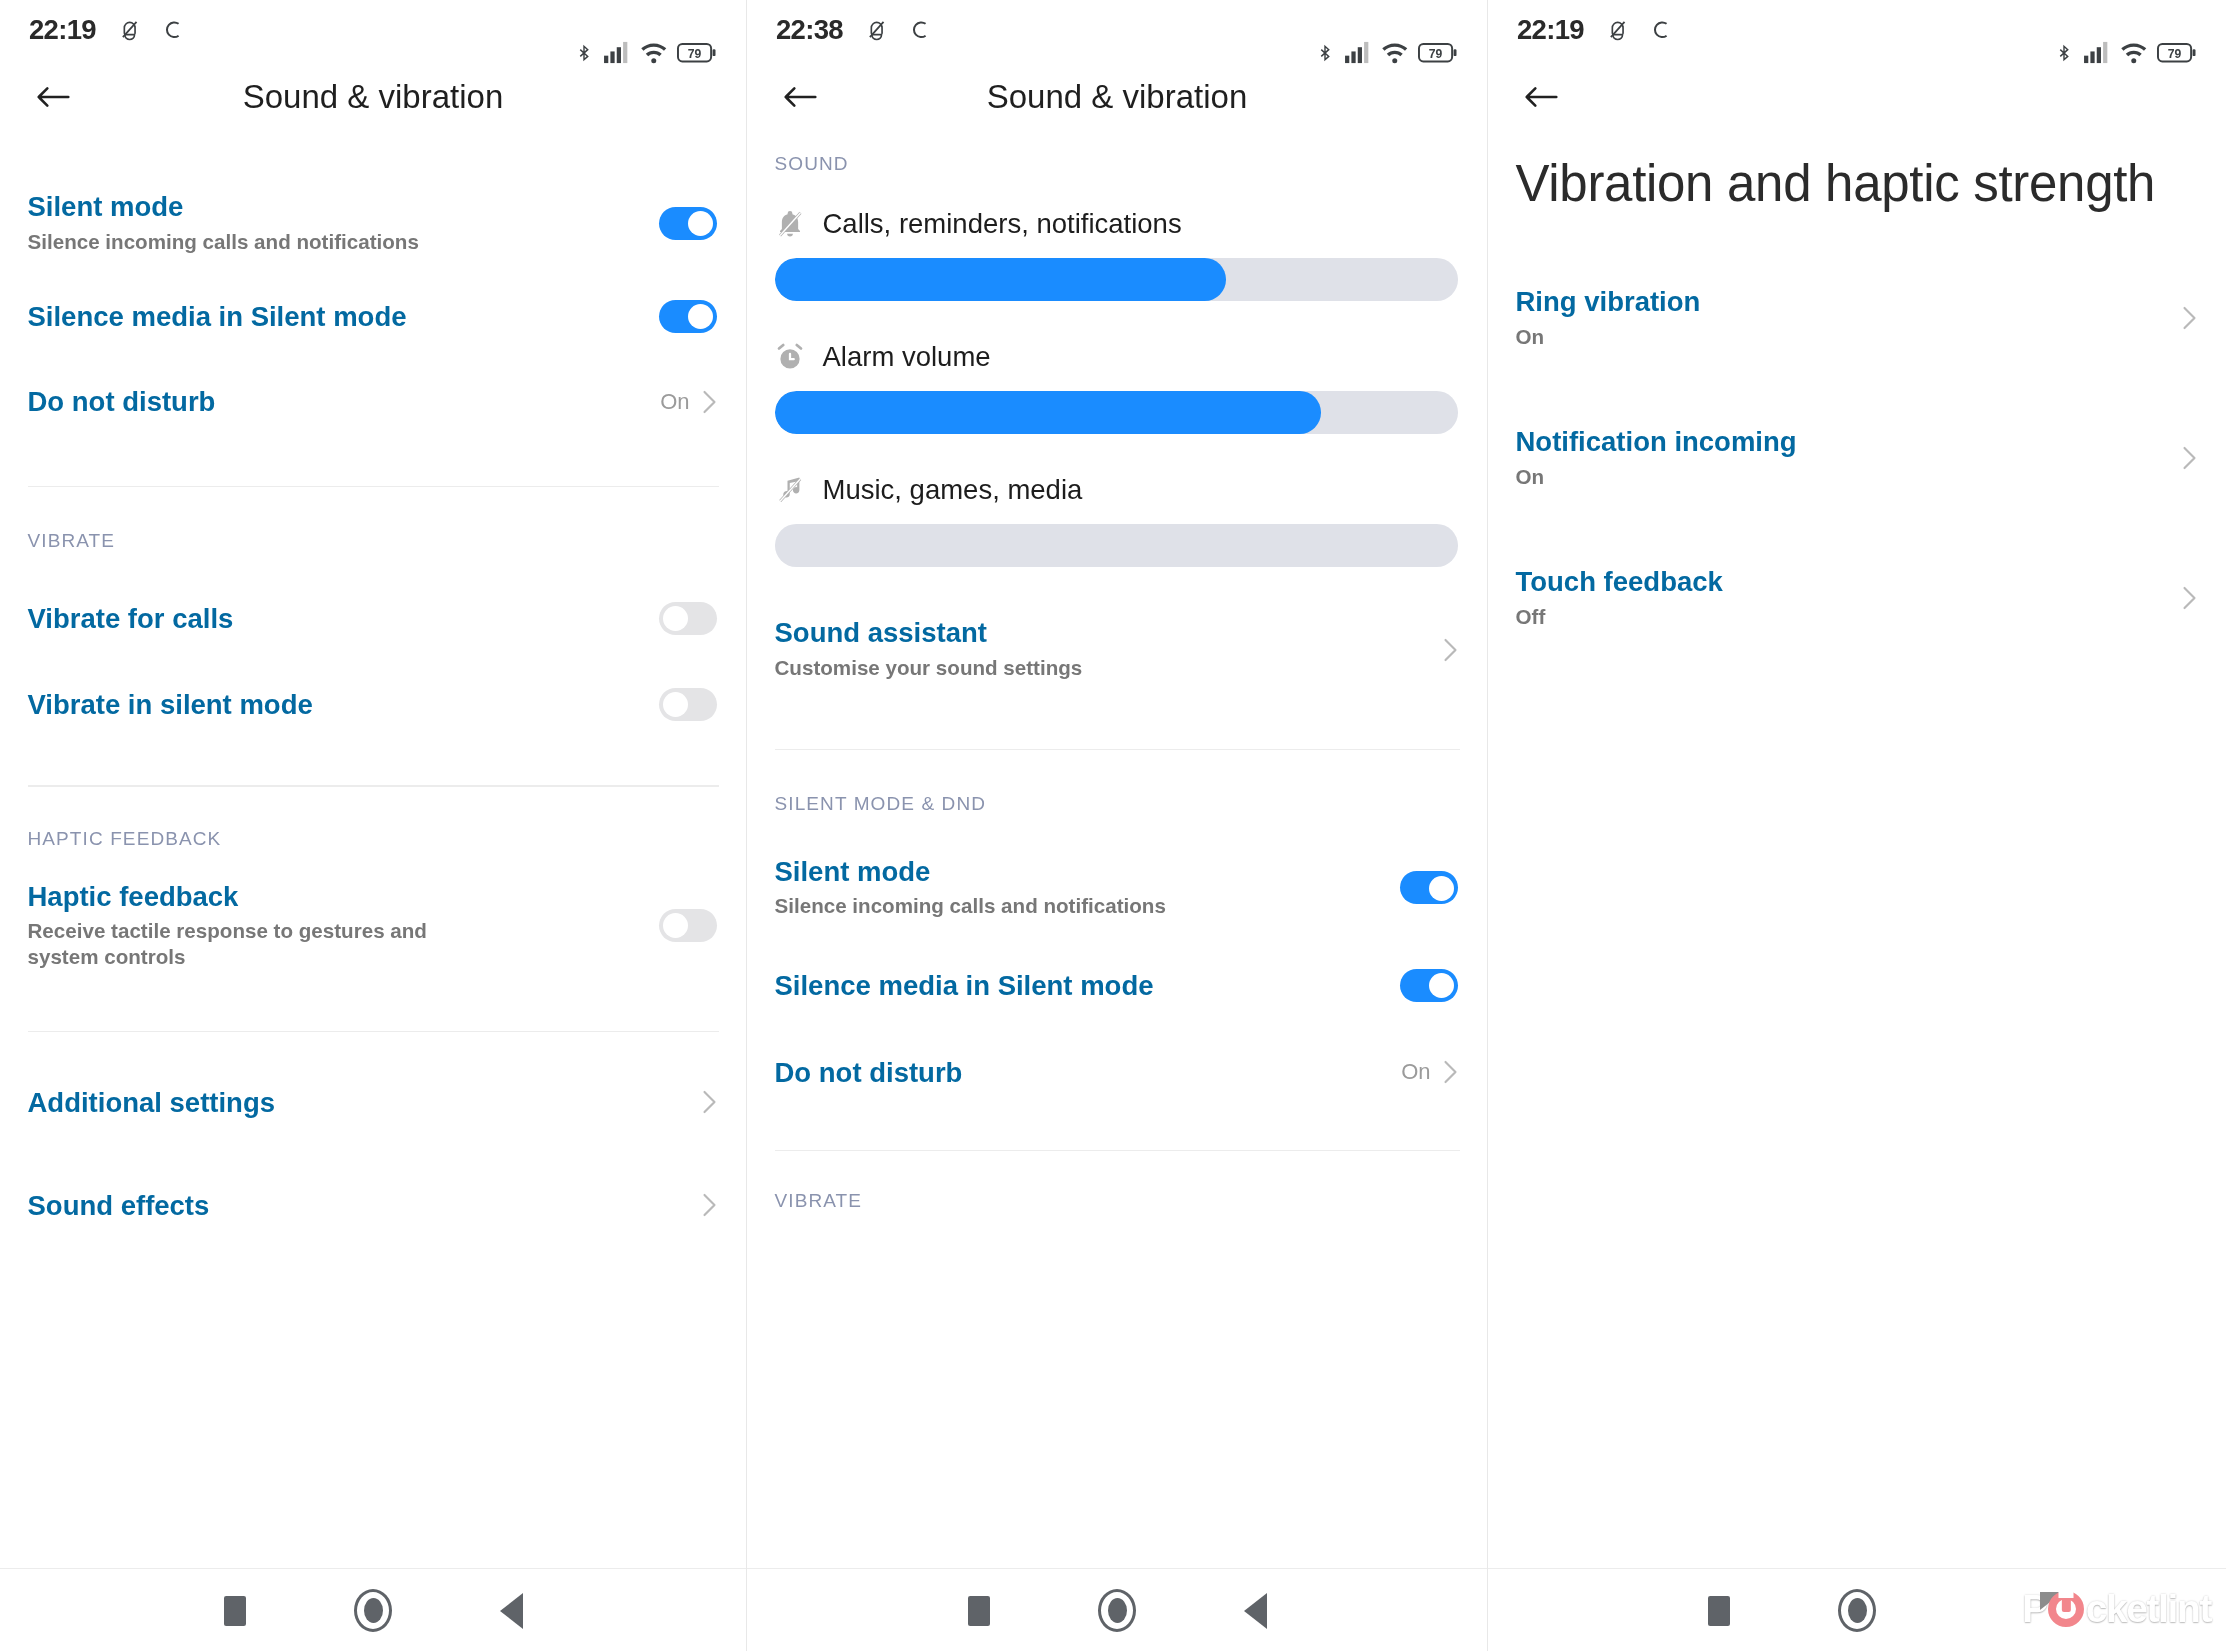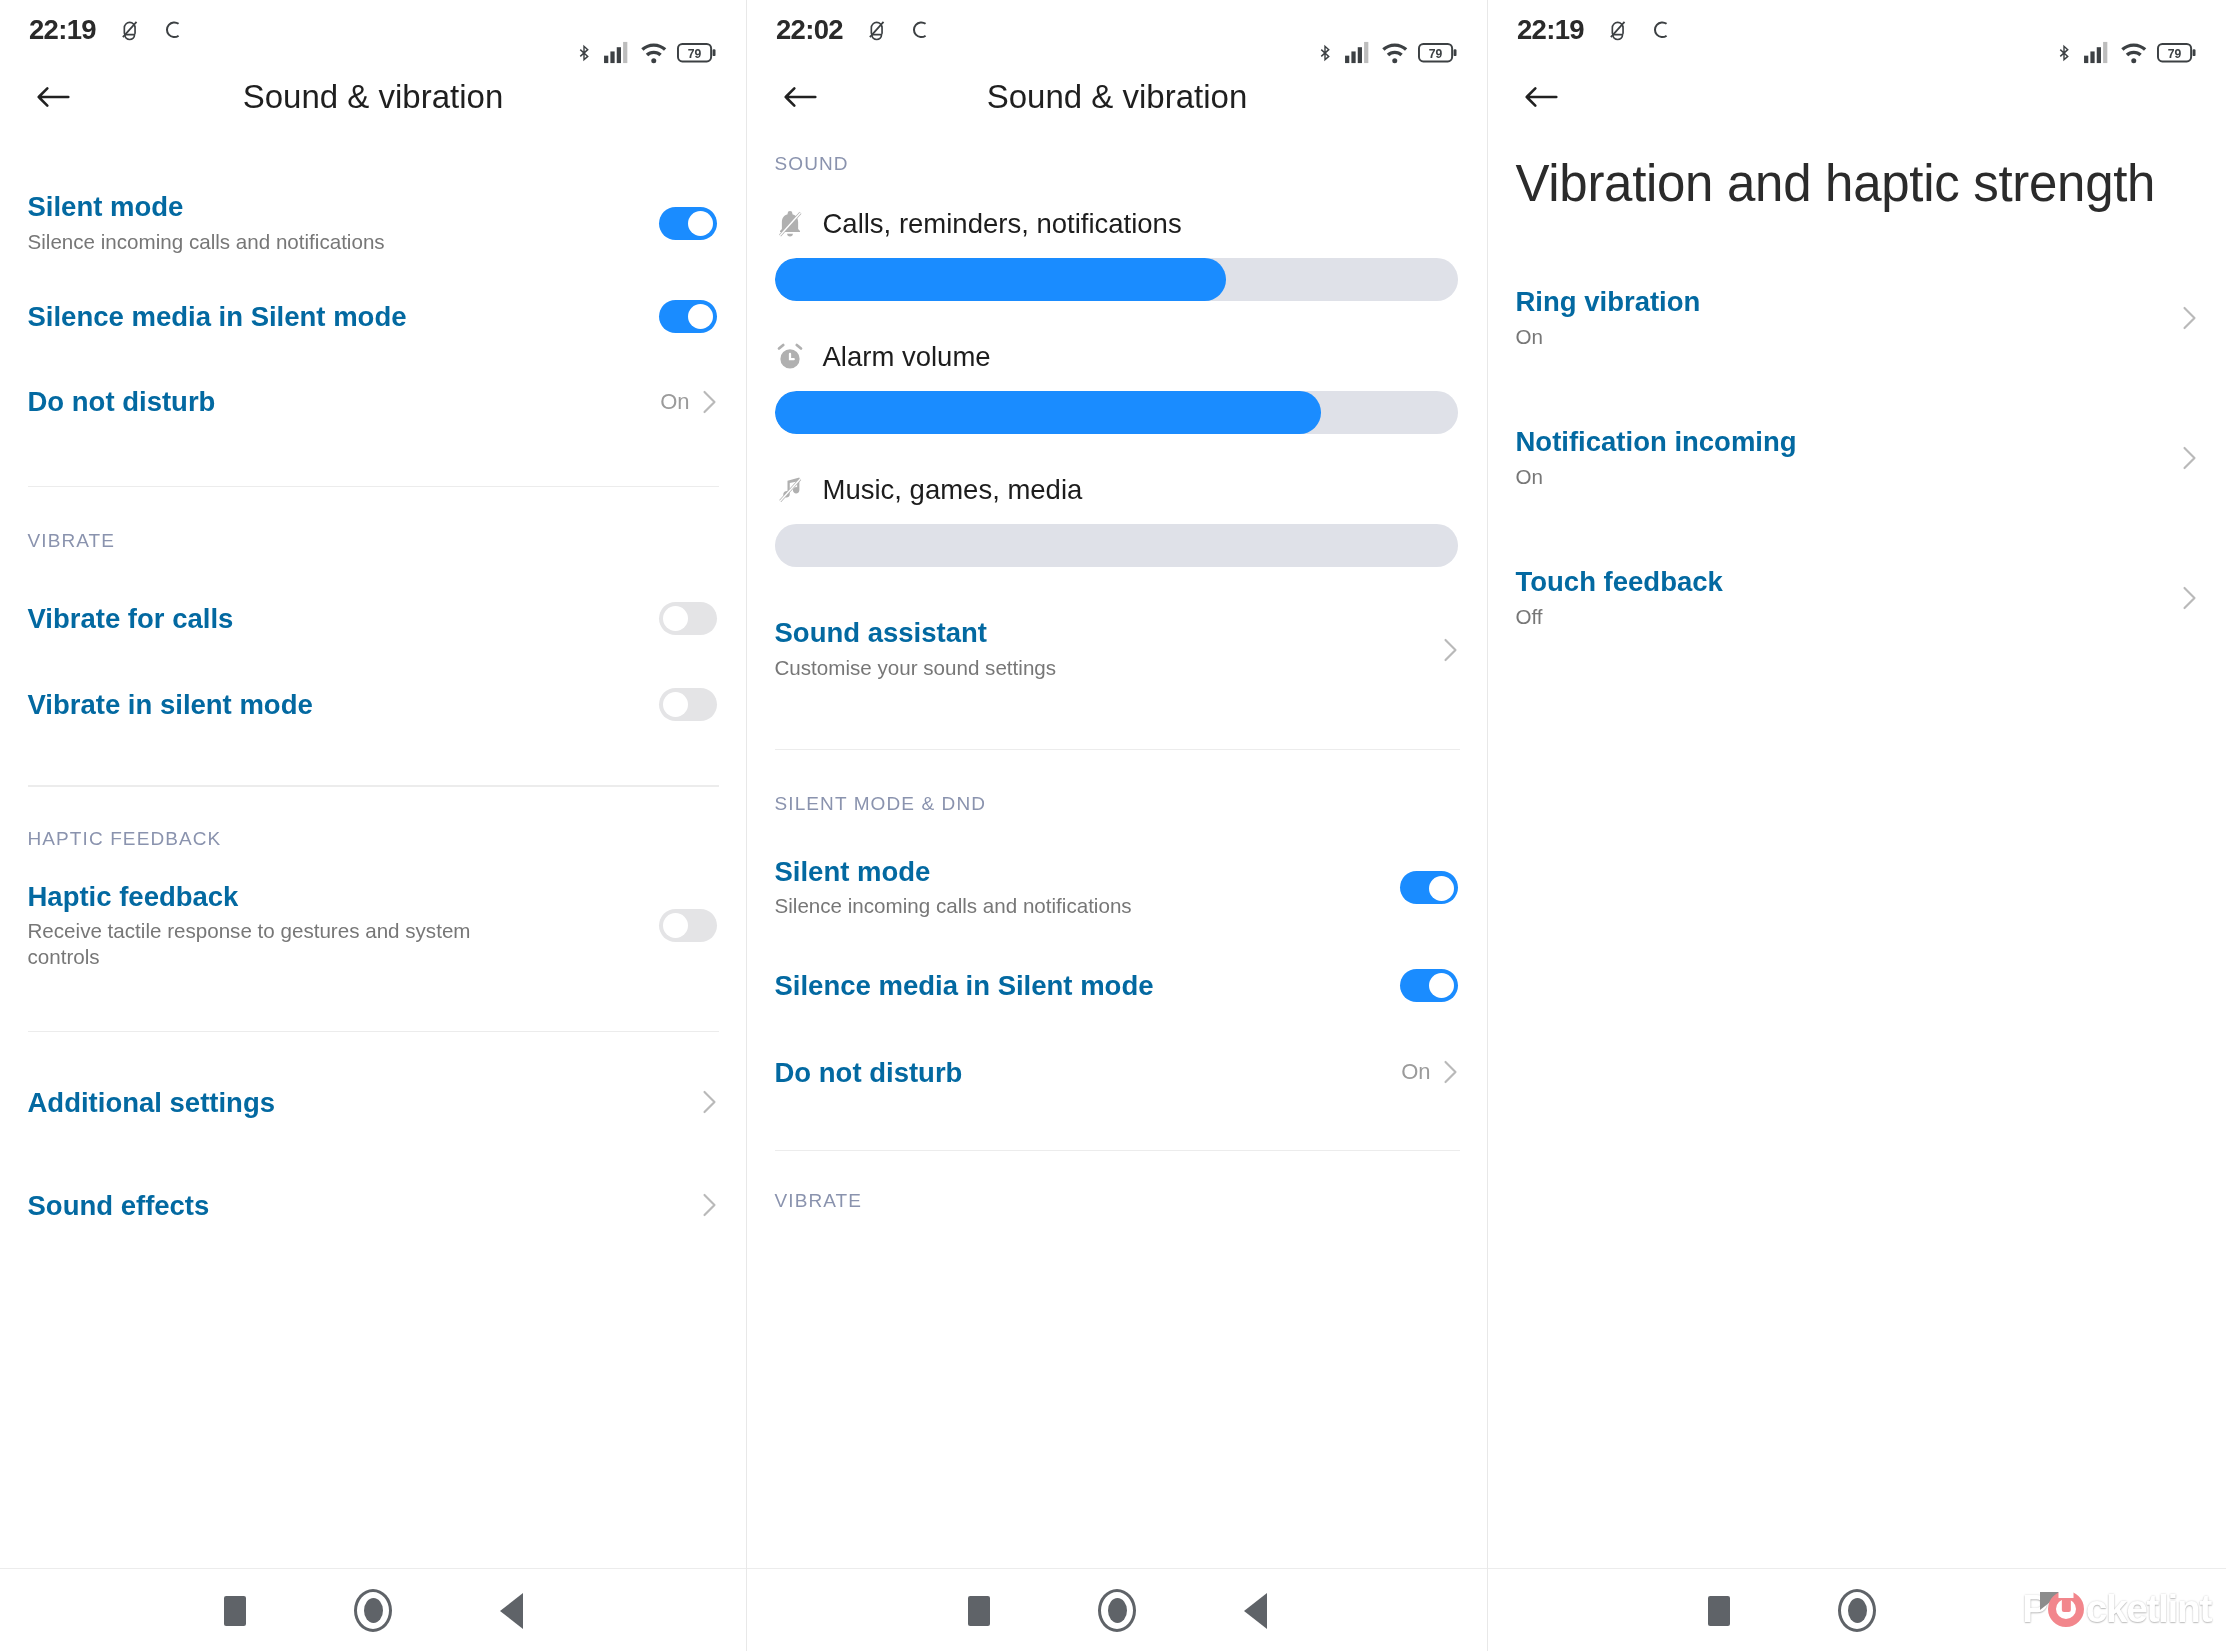--- a/index.html
+++ b/index.html
@@ -39,21 +39,21 @@
   .sec-head{
     font-size:19px;letter-spacing:1.1px;color:#8a93ae;
     padding:0 0 0 27.5px;text-transform:uppercase;font-weight:400;
   }
   .row{
     display:flex;align-items:center;justify-content:space-between;
     padding:0 29px 0 27.5px;box-sizing:border-box;cursor:pointer;
   }
   .row-text{display:flex;flex-direction:column;gap:6.9px;max-width:76%;}
   .row-title{font-size:27.5px;color:#0369a1;font-weight:700;line-height:1.08;}
-  .row-sub{font-size:20.6px;color:#777777;line-height:1.25;font-weight:400;}
+  .row-sub{font-size:20.6px;color:#777777;line-height:1.25;font-weight:700;}
   .row-right{display:flex;align-items:center;gap:12.4px;}
   .row-value{font-size:22px;color:#9b9b9b;}
   .chev{width:15px;height:26px;flex:0 0 auto;}
   .divider{height:1.4px;background:#ececec;margin:0 27.5px;}
 
   
   .toggle{
     width:58px;height:33px;border-radius:18px;position:relative;flex:0 0 auto;cursor:pointer;
   }
   .toggle.on{background:#1a8cff;}
@@ -266,21 +266,21 @@
       <div class="navbtn">
           <span class="nav-back"></span>
         </div>
     </div>
   </div>
 
   <div class="panel p2">
 
     <div class="statusbar">
       <div class="sb-left">
-        <span class="sb-time">22:02</span>
+        <span class="sb-time">22:38</span>
         <svg class="ic" width="23.4" height="27.5" viewBox="0 0 24 24">
           <path fill="none" stroke="#3c4043" stroke-width="1.7" d="M7 17h10a2 2 0 0 1-10 0zM6.5 16V10a5.5 5.5 0 0 1 11 0v6"></path>
           <path stroke="#3c4043" stroke-width="1.8" d="M5 19.5 19 4"></path>
         </svg>
         <svg class="ic" width="22" height="27.5" viewBox="0 0 24 24">
           <path fill="none" stroke="#3c4043" stroke-width="2.2" d="M17 5.5A8 8 0 1 0 17 18.5"></path>
         </svg>
       </div>
       <div class="sb-right">
         <svg class="ic" width="18" height="26" viewBox="0 0 24 24">

